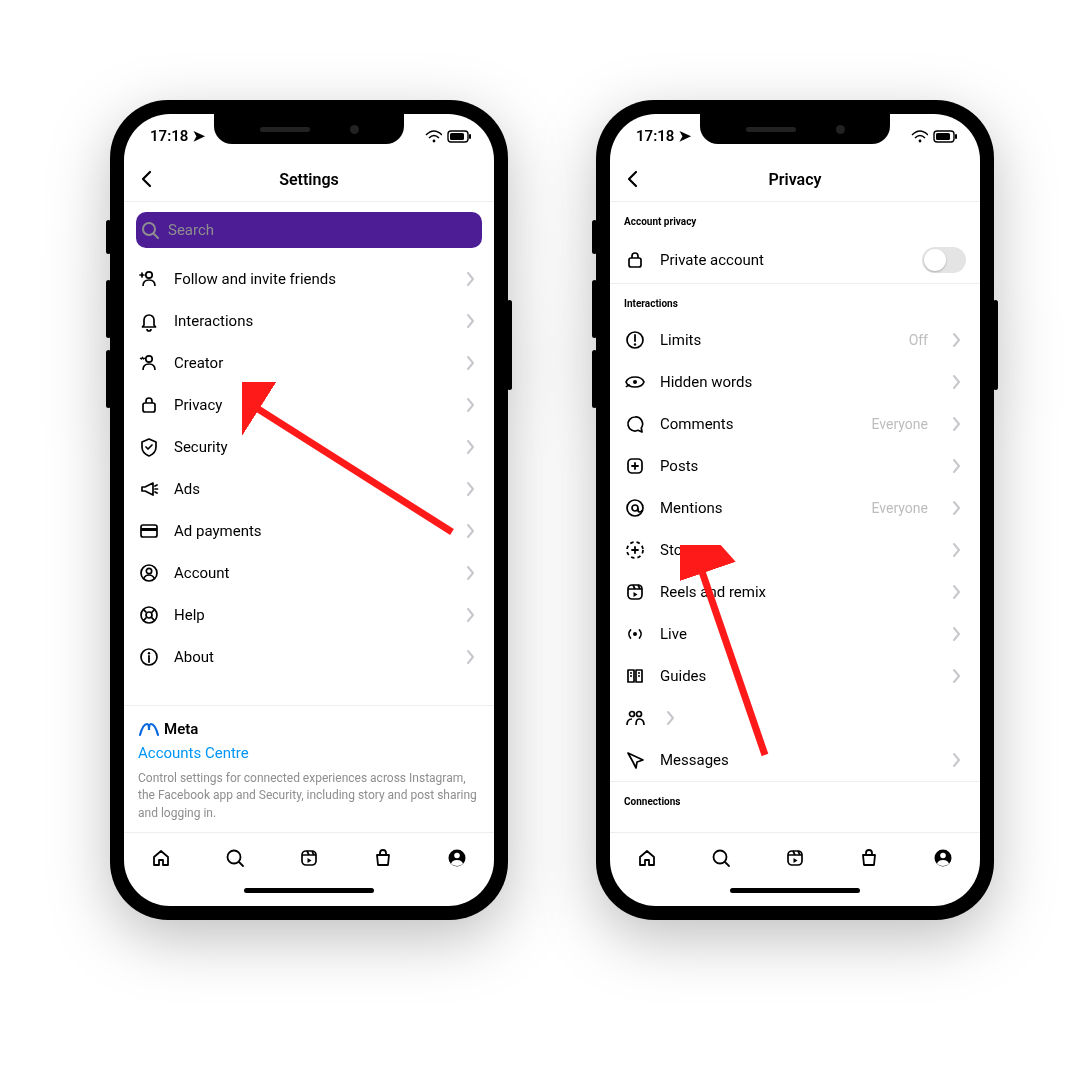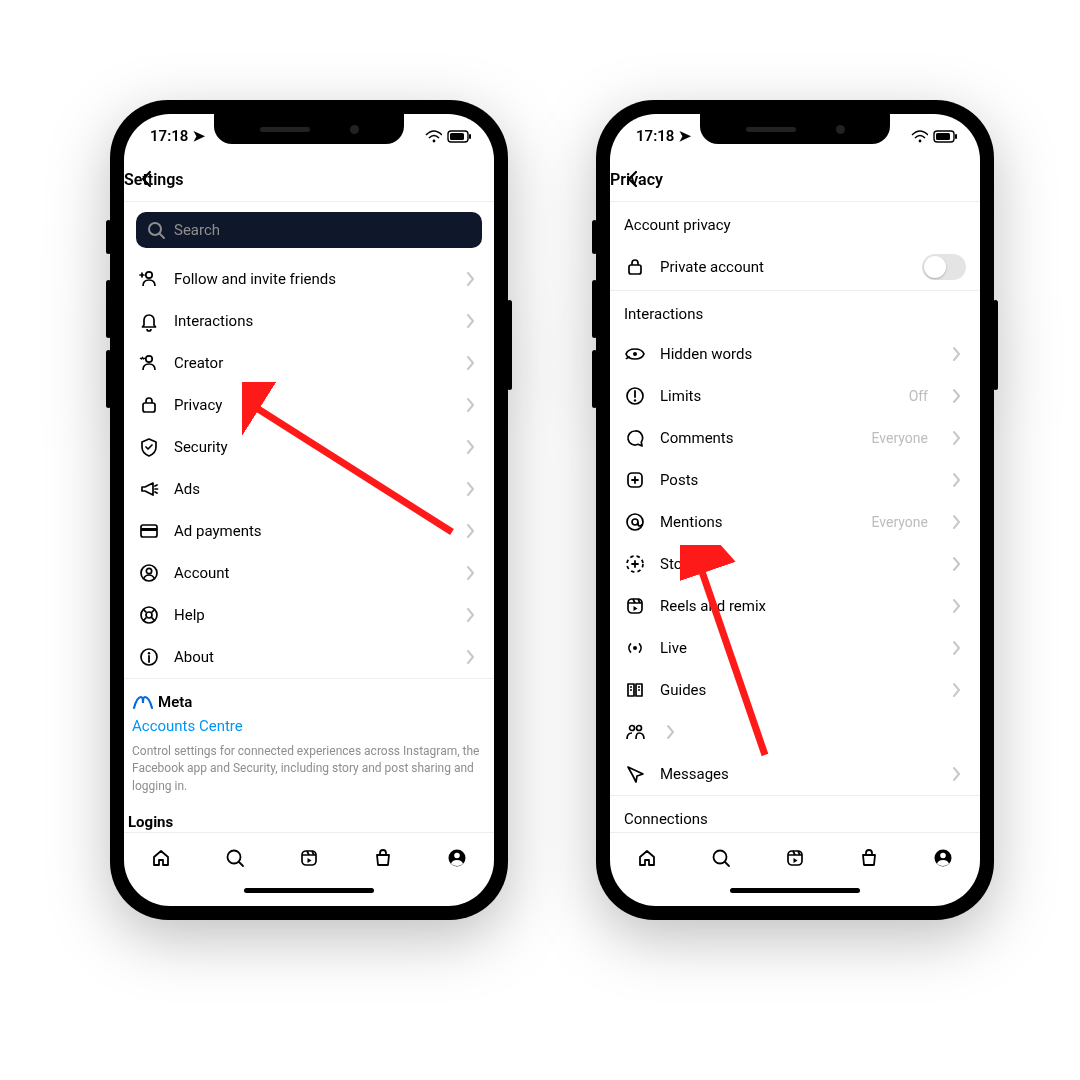--- a/index.html
+++ b/index.html
@@ -42,46 +42,46 @@
   }
   .speaker { width:50px; height:5px; background:#222; border-radius:3px; }
   .cam { width:9px; height:9px; background:#222; border-radius:50%; }
   .statusbar {
     height: 44px; display:flex; align-items:center; justify-content:space-between;
     padding: 0 22px 0 26px; font-size:15px; font-weight:600;
   }
   .status-left { display:flex; align-items:center; gap:4px; }
   .status-right { display:flex; align-items:center; gap:5px; }
   .navbar {
-    height: 44px; display:flex; align-items:center; 
+    height: 44px; display:flex; align-items:center; justify-content:center;
     position:relative; border-bottom:1px solid #eee;
   }
   .navbar .back { position:absolute; left:12px; top:10px; }
   .navbar .title { font-size:16px; font-weight:600; }
   .content { flex:1; overflow:hidden; }
   .search-box {
-    margin:10px 12px; background:#0f172a; border-radius:10px;
-    height:36px; display:flex; align-items:center; padding:0 10px; gap:8px;
+    margin:10px 12px; background:#4c1d95; border-radius:10px;
+    height:36px; display:flex; align-items:center; padding:0 4px; gap:8px;
     color:#8e8e8e; font-size:15px;
   }
   .row {
     display:flex; align-items:center; gap:14px;
     padding:10px 14px; min-height:40px;
     border-bottom:0;
   }
   .row .icon { width:22px; display:flex; justify-content:center; }
   .row .label { font-size:15px; flex:1; }
   .row .value { font-size:14px; color:#bdbdbd; margin-right:4px; }
   .row .chev { color:#c7c7cc; }
   .section-header {
-    font-size:15px; font-weight:400; padding:14px 14px 10px;
+    font-size:10px; font-weight:700; padding:14px 14px 10px;
     border-top:1px solid #eee;
   }
   .section-header.first { border-top:0; }
-  .meta-block { border-top:1px solid #eee; padding:14px 8px 4px; }
+  .meta-block { border-top:1px solid #eee; padding:14px 14px 4px;margin-top:27px; }
   .meta-brand { display:flex; align-items:center; gap:4px; font-weight:600; font-size:15px; }
   .meta-link { color:#0095f6; font-size:15px; margin:6px 0 8px; }
   .meta-desc { color:#8e8e8e; font-size:12px; line-height:1.45; }
   .logins-h { font-weight:700; font-size:15px; padding:14px 4px 8px; }
   .toggle {
     width:44px; height:26px; background:#e4e4e4; border-radius:13px; position:relative;
   }
   .toggle::after {
     content:""; position:absolute; width:22px; height:22px; background:#fff;
     border-radius:50%; top:2px; left:2px; box-shadow:0 1px 2px rgba(0,0,0,0.25);
@@ -484,36 +484,36 @@
             </span>
         <span class="label">Private account</span>
         <div class="toggle"></div>
       </div>
 
       <div class="section-header">Interactions</div>
 
       <div class="row">
         <span class="icon">
               <svg width="22" height="22">
-                <use href="#i-eye"></use>
-              </svg>
-            </span>
-        <span class="label">Hidden words</span>
-        <svg class="chev" width="20" height="22">
-              <use href="#i-chev-right"></use>
-            </svg>
-      </div>
-      <div class="row">
-        <span class="icon">
-              <svg width="22" height="22">
                 <use href="#i-limits"></use>
               </svg>
             </span>
         <span class="label">Limits</span>
         <span class="value">Off</span>
+        <svg class="chev" width="20" height="22">
+              <use href="#i-chev-right"></use>
+            </svg>
+      </div>
+      <div class="row">
+        <span class="icon">
+              <svg width="22" height="22">
+                <use href="#i-eye"></use>
+              </svg>
+            </span>
+        <span class="label">Hidden words</span>
         <svg class="chev" width="20" height="22">
               <use href="#i-chev-right"></use>
             </svg>
       </div>
       <div class="row">
         <span class="icon">
               <svg width="22" height="22">
                 <use href="#i-comment"></use>
               </svg>
             </span>

